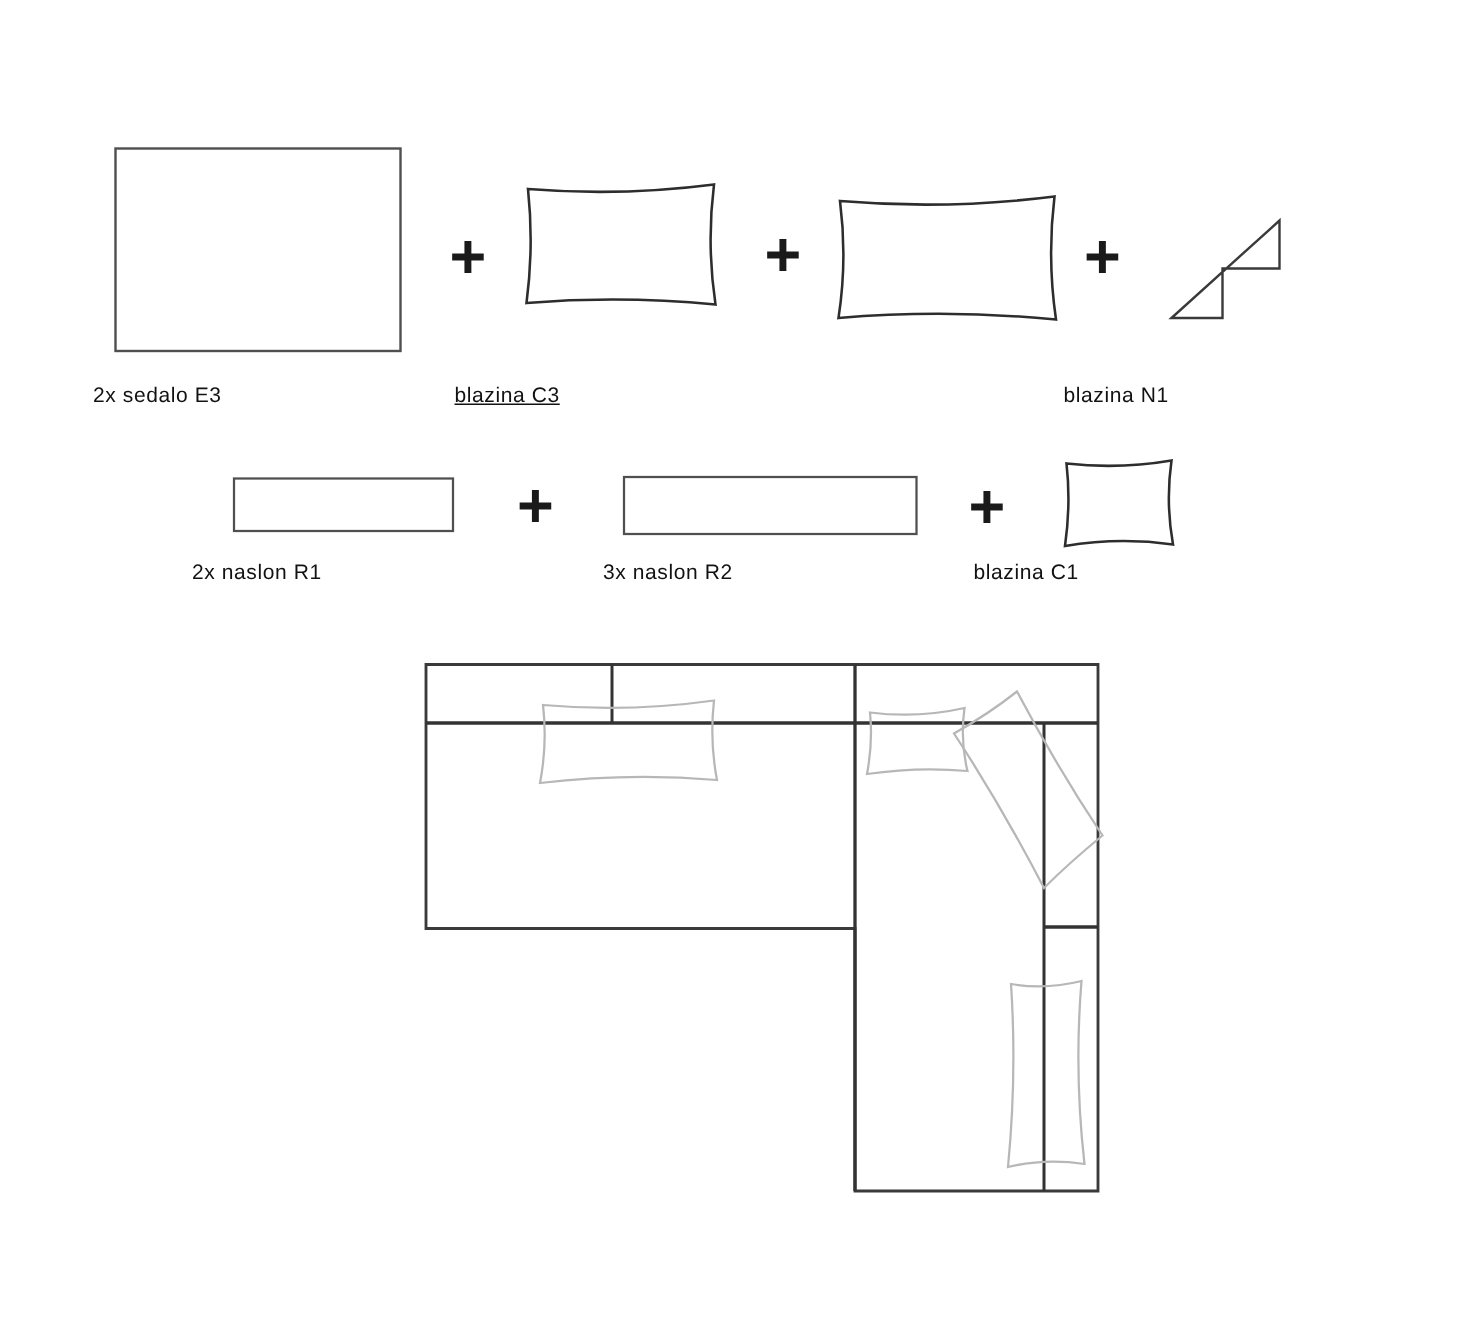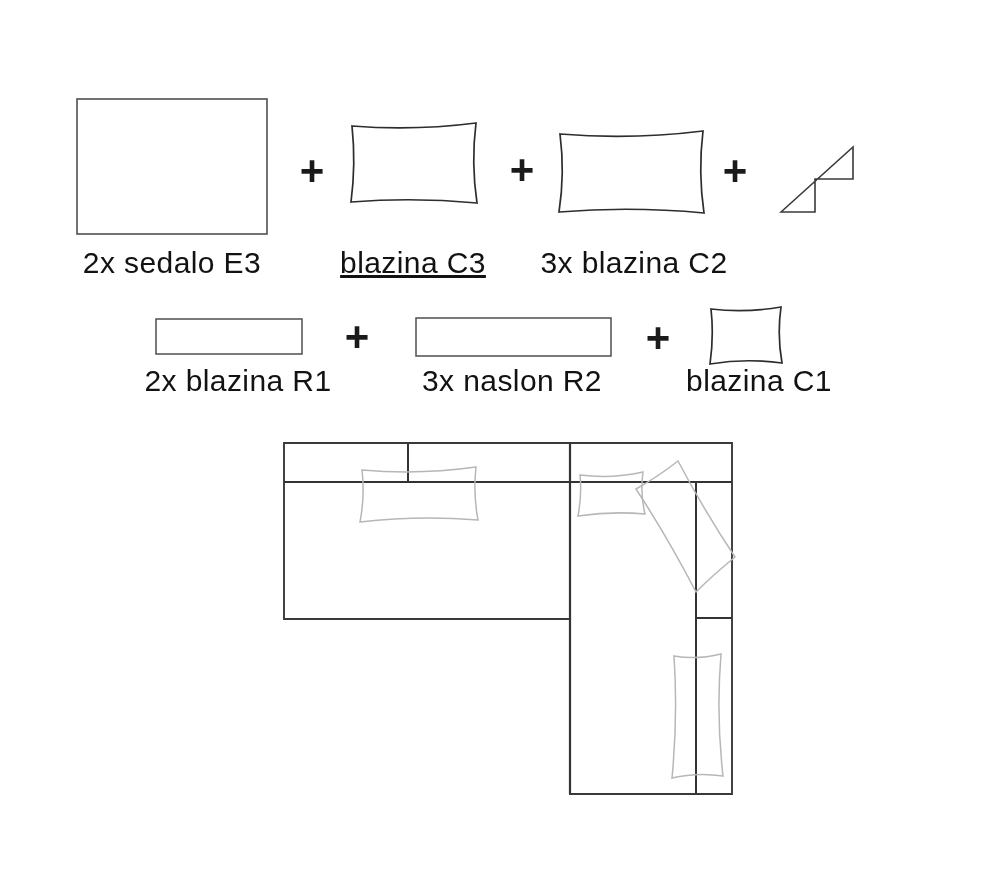--- a/index.html
+++ b/index.html
@@ -13,22 +13,21 @@
     height: 880px;
     background: #ffffff;
     font-family: "Liberation Sans", sans-serif;
     color: #121212;
     overflow: hidden;
   }
   .abs { position: absolute; }
   .shape-label {
     position: absolute;
     width: 220px;
-    text-align: center;
-    font-size: 30px;
+    font-size: 14px;
     letter-spacing: 0.4px;
     color: #121212;
     line-height: 26px;
     white-space: nowrap;
   }
   .plus {
     position: absolute;
     width: 48px;
     height: 48px;
     text-align: center;
@@ -72,39 +71,39 @@
   </svg>
 
   <div class="plus" style="left:711px; top:147px;">+</div>
 
   <svg class="abs" style="left:778px; top:145px;" width="77" height="70" viewBox="0 0 77 70">
     <path d="M3,67 L75,2 L75,34 L37,34 L37,67 Z" fill="#ffffff" stroke="#3a3a3a" stroke-width="1.6" stroke-linejoin="miter"></path>
   </svg>
 
   <div class="shape-label" style="left:62px; top:250px;">2x sedalo E3</div>
   <div class="shape-label" style="left:303px; top:250px;text-decoration:underline;">blazina C3</div>
-  <div class="shape-label" style="left:524px; top:250px;">3x blazina C2</div>
+  <div class="shape-label" style="left:709px; top:250px;">blazina N1</div>
 
   <svg class="abs" style="left:155px; top:318px;" width="148" height="37" viewBox="0 0 148 37">
     <rect x="1" y="1" width="146" height="35" fill="#ffffff" stroke="#4f4f4f" stroke-width="1.5"></rect>
   </svg>
 
   <div class="plus" style="left:333px; top:313px;">+</div>
 
   <svg class="abs" style="left:415px; top:317px;" width="197" height="40" viewBox="0 0 197 40">
     <rect x="1" y="1" width="195" height="38" fill="#ffffff" stroke="#4f4f4f" stroke-width="1.5"></rect>
   </svg>
 
   <div class="plus" style="left:634px; top:314px;">+</div>
 
   <svg class="abs" style="left:707px; top:303px;" width="78" height="64" viewBox="0 0 78 64">
     <path d="M4,6 Q39,10 74,4 Q70,32 75,60 Q39,55 3,61 Q7,33 4,6 Z" fill="#ffffff" stroke="#2d2d2d" stroke-width="1.7"></path>
   </svg>
 
-  <div class="shape-label" style="left:128px; top:368px;">2x blazina R1</div>
+  <div class="shape-label" style="left:128px; top:368px;">2x naslon R1</div>
   <div class="shape-label" style="left:402px; top:368px;">3x naslon R2</div>
   <div class="shape-label" style="left:649px; top:368px;">blazina C1</div>
 
   <svg class="abs" style="left:283px; top:442px;" width="460" height="356" viewBox="0 0 460 356">
 
     <path d="M1,1 L449,1 L449,352 L287,352 L287,177 L1,177 Z" fill="#ffffff" stroke="#3a3a3a" stroke-width="1.9" stroke-linejoin="miter"></path>
 
     <line x1="1" y1="40" x2="449" y2="40" stroke="#333333" stroke-width="2.2"></line>
 
     <line x1="125" y1="1" x2="125" y2="40" stroke="#333333" stroke-width="2"></line>

